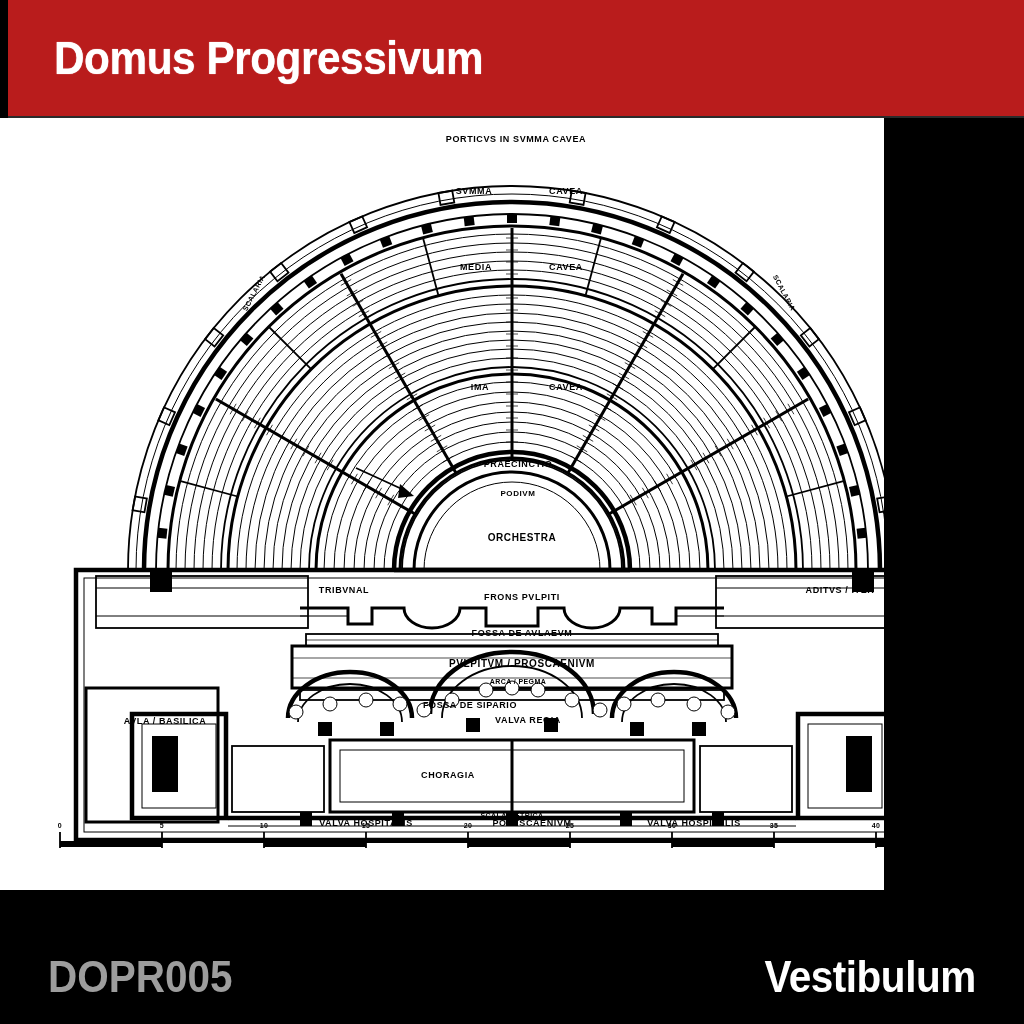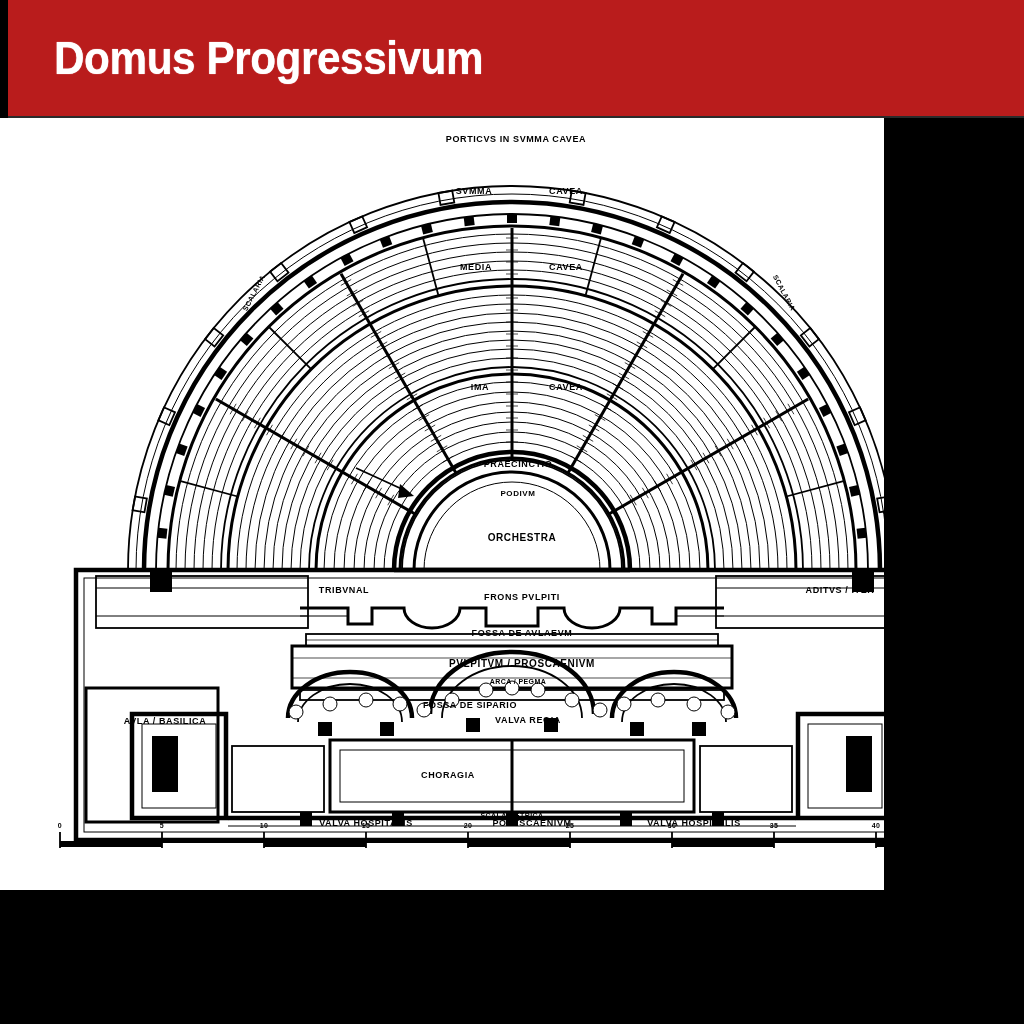--- a/index.html
+++ b/index.html
@@ -499,14 +499,18 @@
         <text class="lbl lbl-xs" x="774" y="710">35</text>
         <text class="lbl lbl-xs" x="876" y="710">40</text>
         <text class="lbl lbl-xs" x="976" y="710">50 M</text>
         <text class="lbl lbl-xs" x="512" y="700">SCALA METRICA</text>
       </g>
 
       </g>
     </svg>
   </div>
 
+  <div id="footer">
+    <div id="footer-catalog">DOPR005</div>
+    <div id="footer-track">Vestibulum</div>
+  </div>
 
 </div>
 
 </body></html>

